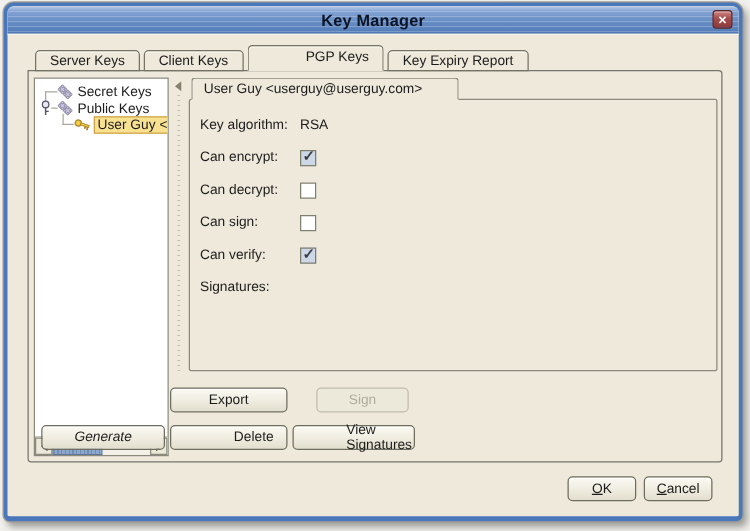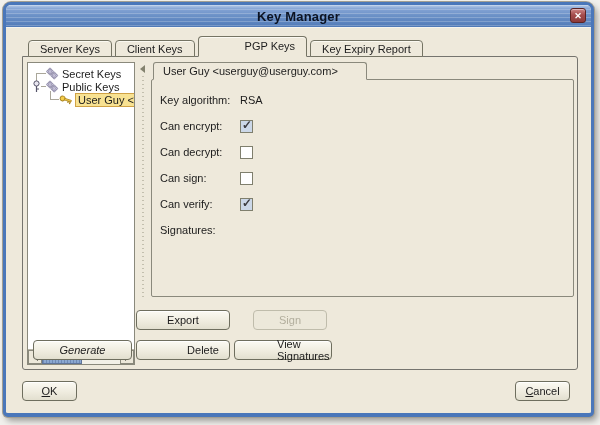--- a/index.html
+++ b/index.html
@@ -69,21 +69,21 @@
   .checkbox { width:13px; height:13px; border:1px solid #7f7f6d; background:#fff; position:relative; display:inline-block; }
   .checkbox[data-checked="true"] { background:#ccd8e8; }
   .checkbox[data-checked="true"]::after { content:"✓"; position:absolute; left:1px; top:-3px; font-size:12px; font-weight:bold; color:#3c3c40; }
   .fp { font-size:10px; letter-spacing:-.1px; white-space:nowrap; }
 
   
   .btn { position:absolute; height:20px; background:linear-gradient(180deg,#fbfaf3 0%,#efecdf 55%,#e2dfcf 100%);
     border:1px solid #6e6e5e; border-radius:4px; box-shadow:inset 0 1px 0 #fff;
     display:flex; align-items:center; justify-content:center; font-size:11px; cursor:default; }
   .btn.disabled { color:#b2ae9d; border-color:#bfbcab; background:#ece8da; box-shadow:none; }
-  .footer { display:flex; justify-content:space-between; gap:25px; margin-top:11px; padding-right:8px; }
+  .footer { display:flex; justify-content:flex-end; gap:6px; margin-top:11px; padding-right:8px; }
   .fbtn { position:static; width:55px; }
   .mnemo { display:block; }
   .mnemo::first-letter { text-decoration:underline; }
 </style>
 </head>
 <body>
 
 <div class="window">
 
   <div class="titlebar">

